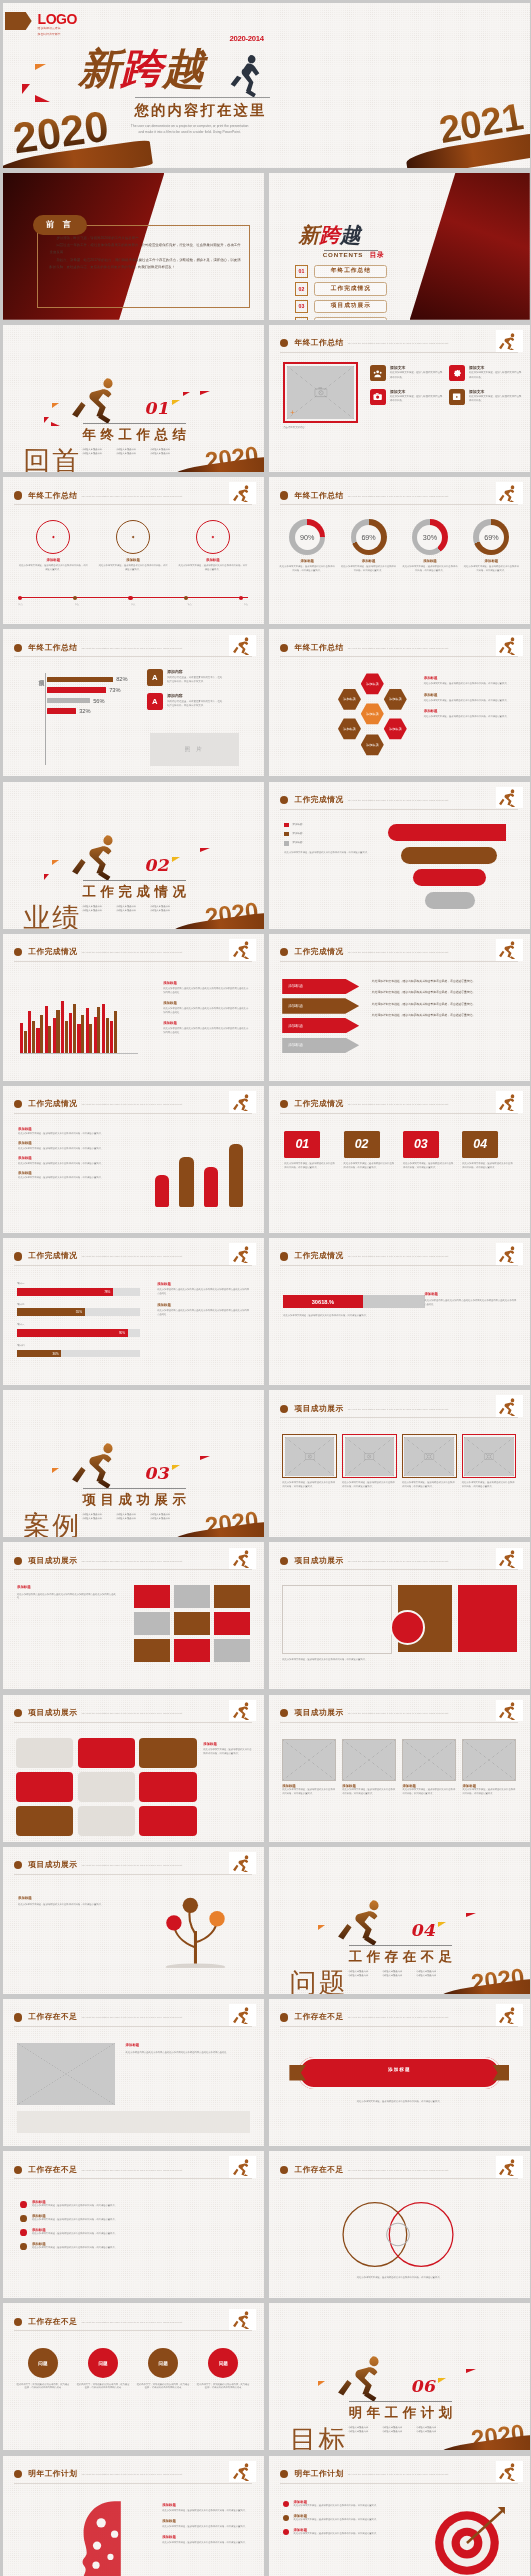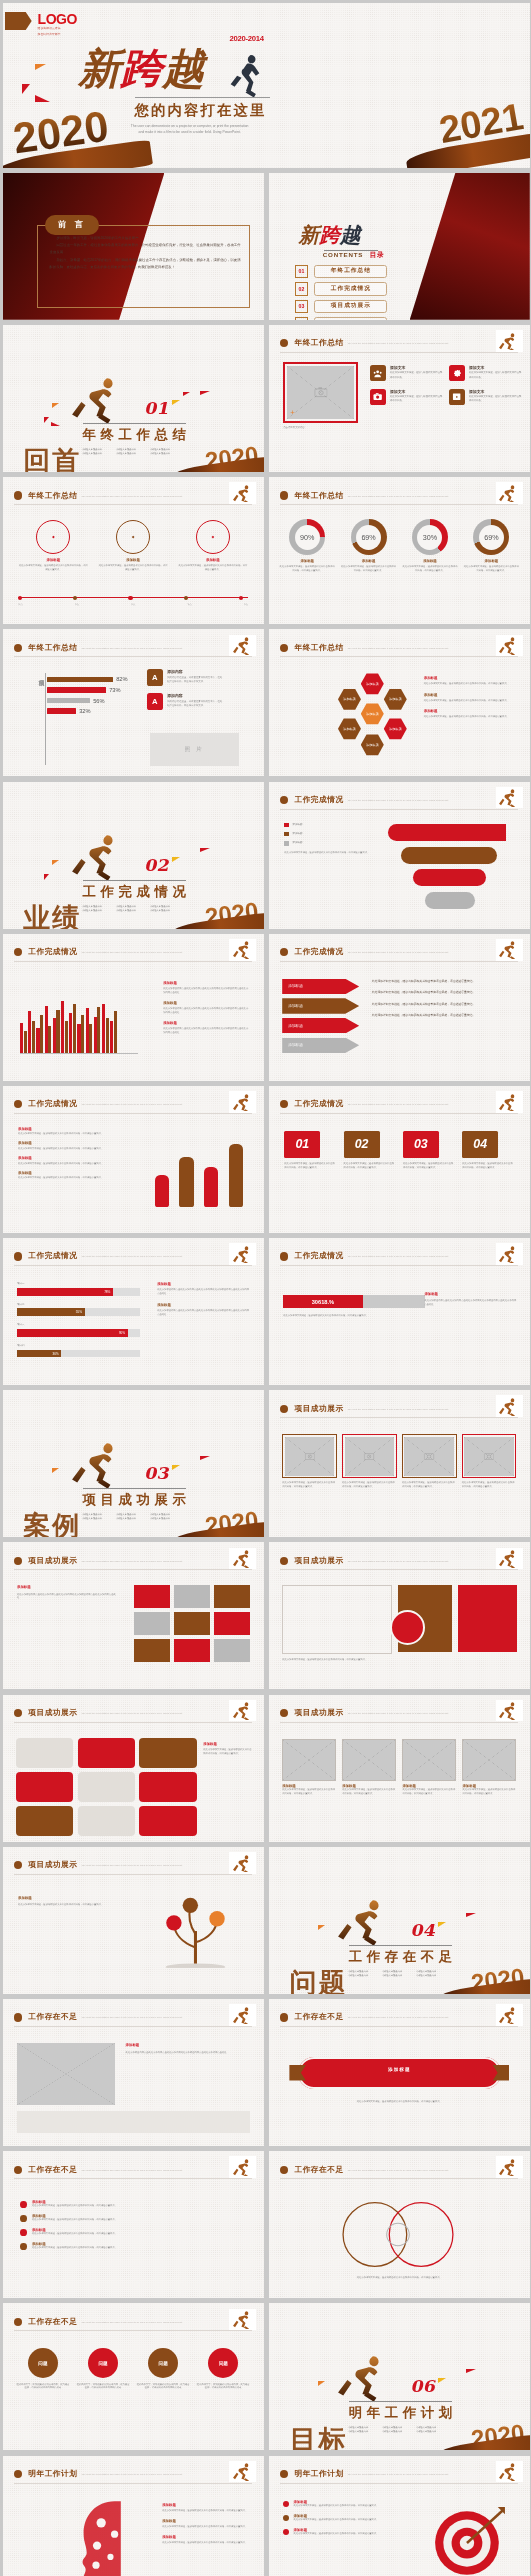--- a/index.html
+++ b/index.html
@@ -41,21 +41,21 @@
          transform:rotate(-8deg);font-family:"Liberation Sans",sans-serif;}
   .y2021{position:absolute;right:6.2px;top:101px;font-size:38px;font-weight:bold;line-height:1;
          background:linear-gradient(180deg,#b4661f,#6b3a10);-webkit-background-clip:text;background-clip:text;color:transparent;
          transform:rotate(-10deg);font-family:"Liberation Sans",sans-serif;}
   .ledge{position:absolute;background:linear-gradient(90deg,#3d1505,#9c4a14,#7d3a0e);border-radius:40% 10% 8% 30%;}
   .conf{position:absolute;width:0;height:0;}
   
   .dark-band{position:absolute;left:0;top:0;width:62%;height:100%;
              background:linear-gradient(120deg,#2a0604,#6d0f0a 55%,#a8170f);clip-path:polygon(0 0,100% 0,72% 100%,0 100%);}
   .pill{position:absolute;left:30px;top:42px;background:#8a4a18;color:#fff;border-radius:11.3px;
-        padding:4.6px 13.4px;font-size:8.2px;font-weight:bold;letter-spacing:3.1px;z-index:3;margin-left:12px;}
+        padding:4.6px 13.4px;font-size:8.2px;font-weight:bold;letter-spacing:3.1px;z-index:3;}
   .pf-box{position:absolute;left:34px;top:52px;right:13.4px;bottom:11.3px;border:0.5px solid #b07a45;}
   .pf-text{position:absolute;left:47px;top:62px;right:23px;font-size:3.4px;color:#4a3a30;line-height:2.05;text-align:justify;}
   .pf-text p{margin:0 0 0.5px;text-indent:2em;}
   
   .ct-title{position:absolute;left:30px;top:52px;font-size:20.6px;font-family:"DejaVu Serif",serif;font-style:italic;font-weight:bold;line-height:1;white-space:nowrap;}
   .ct-rule{position:absolute;left:55px;top:77px;width:54px;height:0.5px;background:#888;}
   .ct-en{position:absolute;left:54px;top:78px;font-size:6.2px;letter-spacing:0.8px;color:#7a4a22;font-weight:bold;}
   .ct-cn{position:absolute;left:101px;top:78px;font-size:6.7px;font-weight:bold;color:#cf1420;letter-spacing:0.5px;}
   .ct-list{position:absolute;left:26px;top:92px;}
   .ct-row{display:flex;align-items:center;margin-bottom:4.1px;position:relative;}
@@ -66,21 +66,21 @@
   .climb{position:absolute;right:0;top:0;width:46%;height:100%;
          background:linear-gradient(200deg,#5c0d08,#8c1410 40%,#3a0604);clip-path:polygon(38% 0,100% 0,100% 100%,0 100%);}
   
   .sec-runner{position:absolute;left:67px;top:49px;width:57px;height:52px;}
   .sec-num{position:absolute;left:143px;top:73px;font-size:17.5px;font-weight:bold;color:#d01420;font-style:italic;font-family:"DejaVu Serif",serif;}
   .sec-rule{position:absolute;left:80px;top:98px;width:103px;height:0.5px;background:#8e8e8e;}
   .sec-title{position:absolute;left:80px;top:101px;font-size:13.4px;font-weight:bold;color:#8a4a18;letter-spacing:4.6px;white-space:nowrap;}
   .sec-bullets{position:absolute;left:78px;top:123px;width:99px;display:grid;grid-template-columns:1fr 1fr 1fr;gap:1px 3.1px;}
   .sec-bullets span{font-size:2.2px;color:#6b6b6b;white-space:nowrap;}
   .sec-bullets span:before{content:"· ";color:#8a4a18;}
-  .sec-ghost{position:absolute;left:20.6px;bottom:-7.2px;font-size:27px;font-weight:bold;color:#8a4a18;letter-spacing:2.1px;opacity:.95;}
+  .sec-ghost{position:absolute;left:20.6px;bottom:-7.2px;font-size:27px;font-weight:normal;color:#8a4a18;letter-spacing:2.1px;opacity:.95;}
   .sec-2020{position:absolute;right:5.2px;bottom:2.1px;font-size:24px;font-weight:bold;line-height:1;
             background:linear-gradient(180deg,#c4742a,#7b3a0e);-webkit-background-clip:text;background-clip:text;color:transparent;transform:rotate(-7deg);}
   
   .ph{background:#c9c9c9;position:relative;}
   .ph:before,.ph:after{content:"";position:absolute;inset:0;background:
       linear-gradient(to top right,transparent calc(50% - 0.3px),#b0b0b0 50%,transparent calc(50% + 0.3px));}
   .ph:after{background:linear-gradient(to bottom right,transparent calc(50% - 0.3px),#b0b0b0 50%,transparent calc(50% + 0.3px));}
   .cam{position:absolute;left:50%;top:50%;transform:translate(-50%,-50%);z-index:2;opacity:.55;}
   .icobox{width:16.5px;height:16.5px;border-radius:2.6px;display:flex;align-items:center;justify-content:center;color:#fff;flex:0 0 auto;}
   .ic-brown{background:#8a4a18;}.ic-red{background:#cf1420;}

